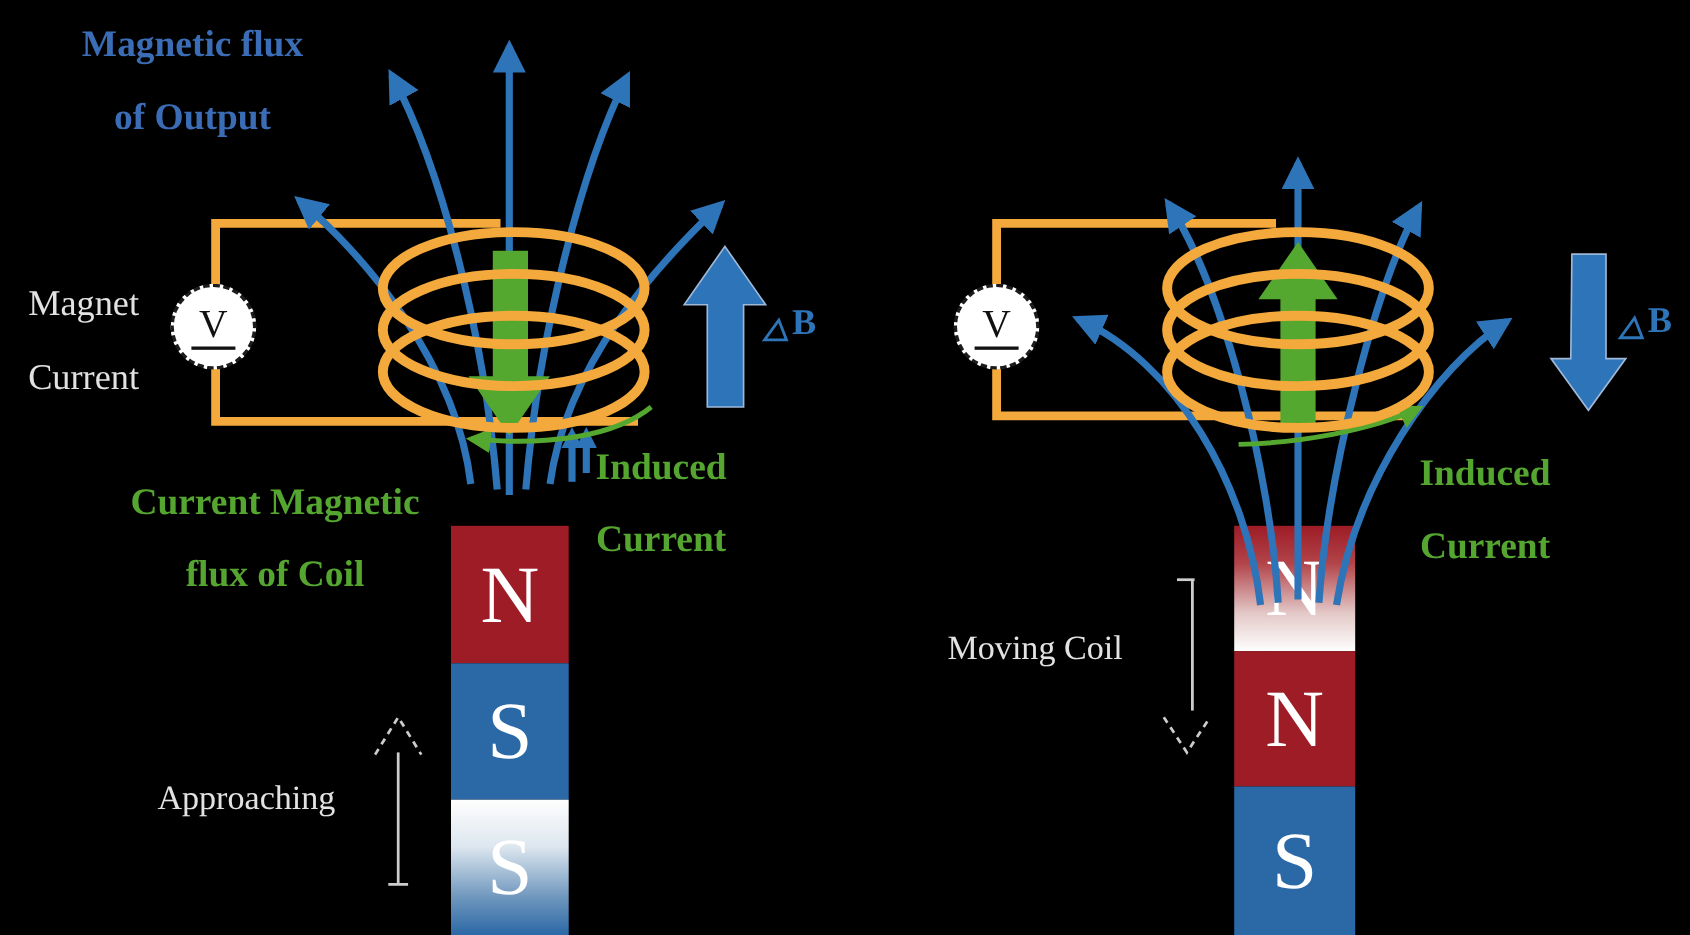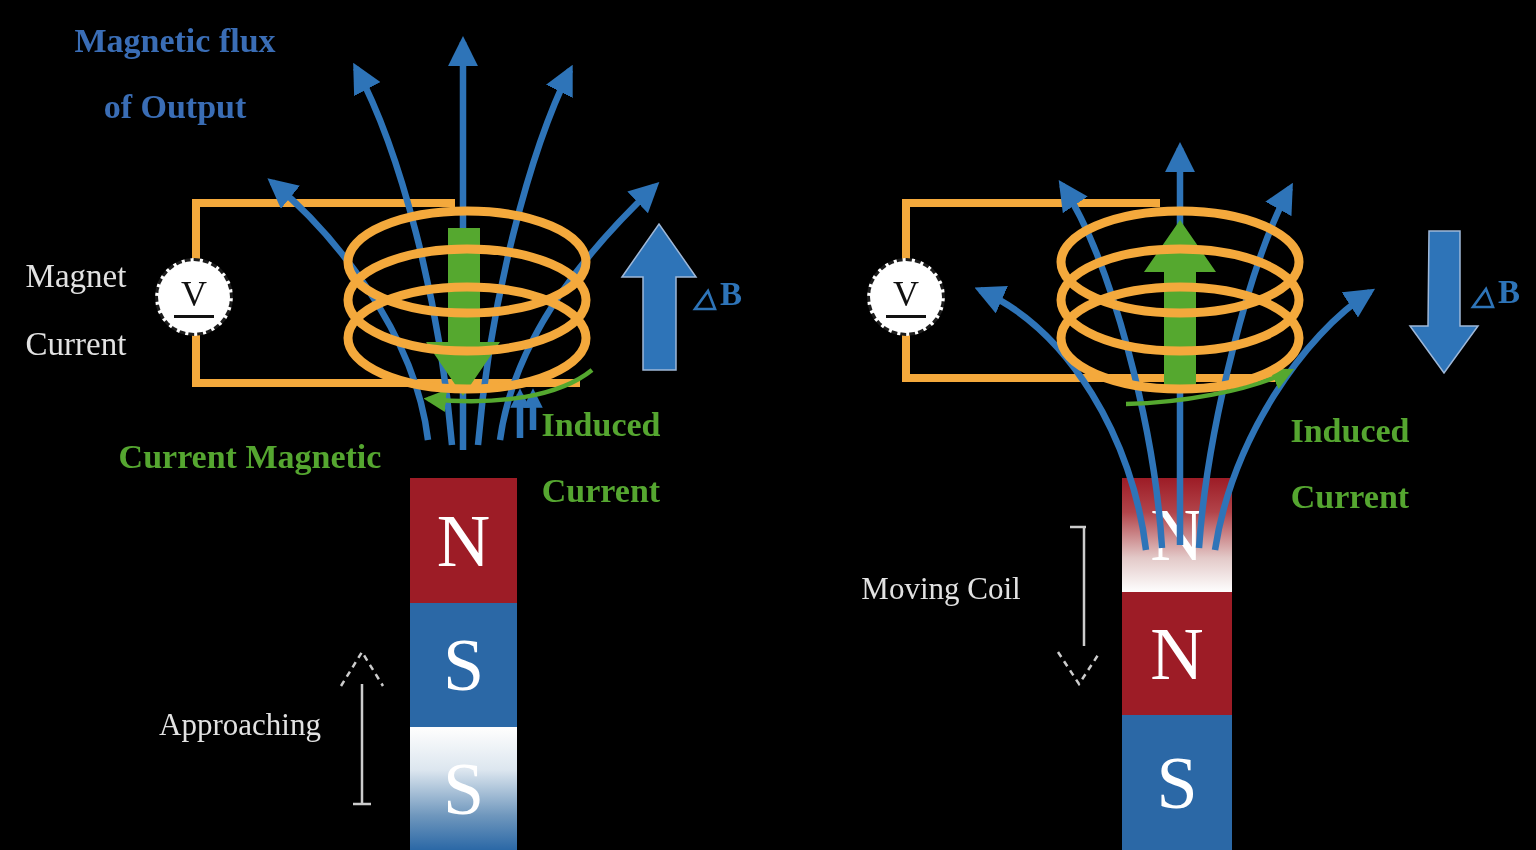--- a/index.html
+++ b/index.html
@@ -162,23 +162,24 @@
     <span>Current</span>
   </div>
 
   <div class="lbl lbl-green cx" style="left:601px;top:392px;">
     <span>Induced</span>
     <span>Current</span>
   </div>
 
   <div class="lbl lbl-green cx" style="left:250px;top:424px;">
     <span>Current Magnetic</span>
-  </div>
-
-  <div class="lbl lbl-white cx" style="left:240px;top:692px;">
+    <span>flux of Coil</span>
+  </div>
+
+  <div class="lbl lbl-white cx" style="left:224px;top:692px;">
     <span>Approaching</span>
   </div>
 
   <div class="lbl lbl-green cx" style="left:1350px;top:398px;">
     <span>Induced</span>
     <span>Current</span>
   </div>
 
   <div class="lbl lbl-white cx" style="left:941px;top:556px;">
     <span>Moving Coil</span>

